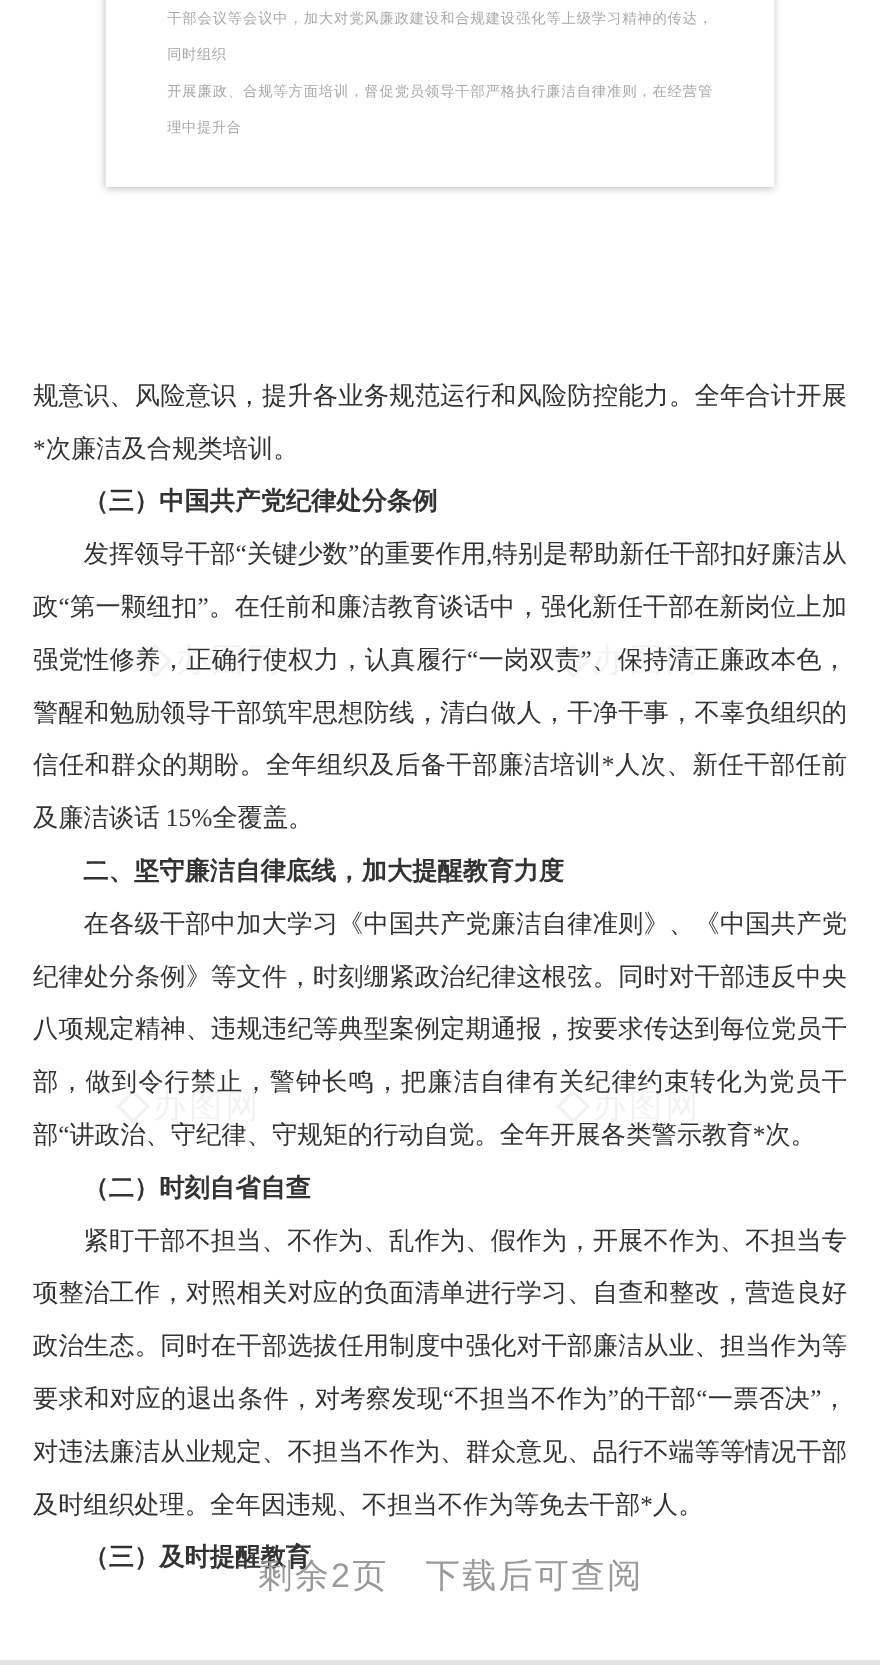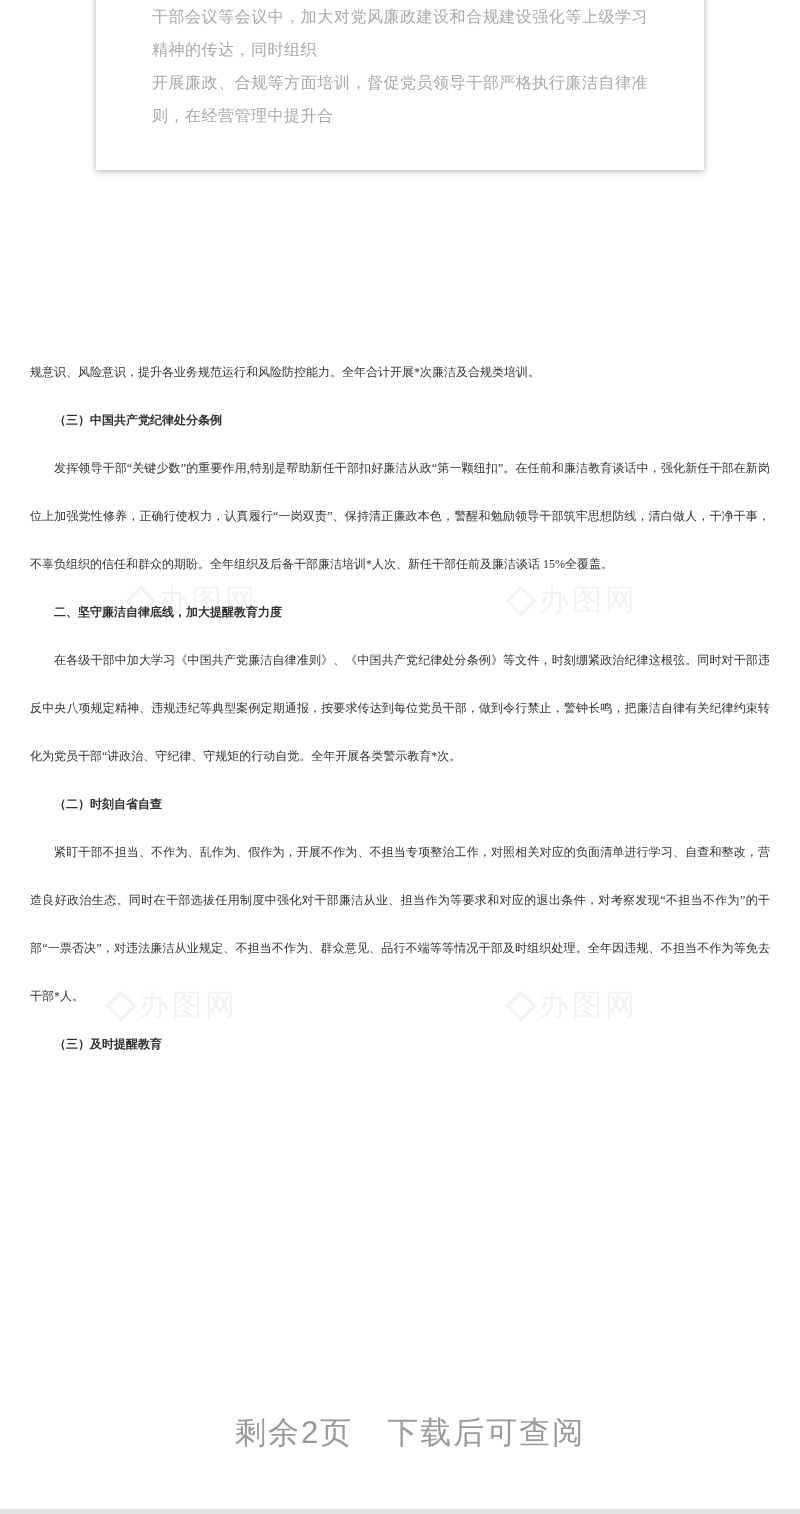--- a/index.html
+++ b/index.html
@@ -20,34 +20,34 @@
     top: -38px;
     width: 608px;
     height: 208px;
     background: #ffffff;
     box-shadow: 0 1px 7px rgba(0,0,0,0.30);
   }
   .prev-page-inner {
     padding: 38px 56px 0 56px;
   }
   .prev-line {
-    font-size: 16px;
+    font-size: 13px;
     line-height: 33px;
     color: #a9a9a9;
     text-align: justify;
     letter-spacing: 0.5px;
   }
 
   
   .content {
     position: absolute;
     left: 30px;
-    top: 348px;
+    top: 336px;
     width: 740px;
-    font-size: 12px;
+    font-size: 23px;
     line-height: 48px;
     color: #333333;
     text-align: justify;
   }
   .content p { margin: 0; }
   .para { text-indent: 2em; }
   .para-continued { text-indent: 0; }
   .heading {
     text-indent: 2em;
     font-weight: 700;

